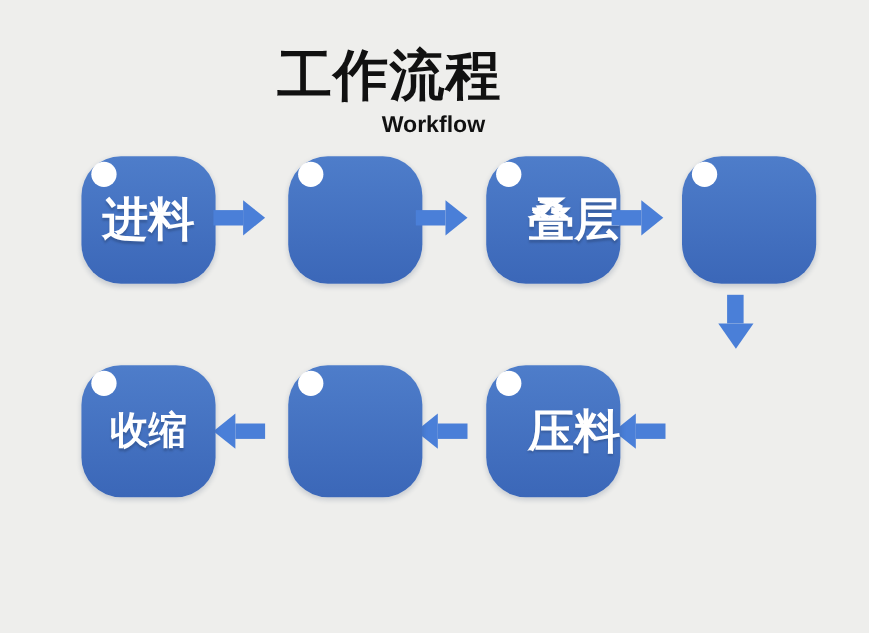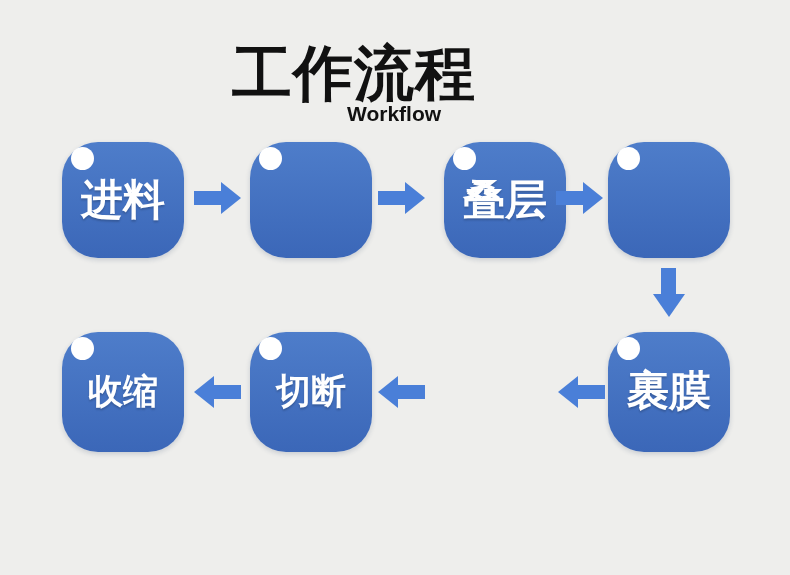--- a/index.html
+++ b/index.html
@@ -8,44 +8,44 @@
     background:var(--background,#eeeeec);
     font-family:"Liberation Sans", sans-serif;
     position:relative;overflow:hidden;
   }
   .stage{position:absolute;left:0;top:0;width:790px;height:575px;}
 
   
   .title{
     position:absolute;left:0;top:38px;width:708px;
     text-align:center;
-    font-size:60px;font-weight:900;letter-spacing:1px;
+    font-size:50px;font-weight:900;letter-spacing:1px;
     color:var(--title-color,#111);
     line-height:1.2;
   }
   .subtitle{
     position:absolute;left:1px;top:102px;width:786px;
     text-align:center;
     font-size:21px;font-weight:700;
     color:var(--title-color,#111);
   }
 
   
   .box{
     position:absolute;width:122px;
     border-radius:36px;
     background:linear-gradient(180deg,var(--box-gradient-top,#4e7dca) 0%,var(--box-gradient-bottom,#3b67b8) 100%);
     box-shadow:0 2px 5px rgba(30,50,90,0.18);
-    display:flex;align-items:center;justify-content:center;
+    display:flex;align-items:center;justify-content:center;margin-left:12px;
   }
   .r1{top:142px;height:116px;}
-  .r2{top:332px;height:120px;font-family:Liberation Serif, serif;}
+  .r2{top:332px;height:120px;}
   .c1{left:62px;}
   .c2{left:250px;}
-  .c3{left:444px;}
+  .c3{left:430px;justify-content:flex-end;}
   .c4{left:608px;}
 
   .dot{
     position:absolute;left:9px;top:5px;
     width:23px;height:23px;border-radius:50%;
     background:var(--dot-color,#fff);
   }
   .label{
     color:var(--box-text-color,#fff);
     font-weight:900;text-align:center;
@@ -133,43 +133,42 @@
 
   <div class="box r1 c4">
     <span class="dot"></span>
   </div>
 
   <div class="arrow arrow-down adown">
     <span class="stem"></span>
     <span class="head"></span>
   </div>
 
-  <div class="box r2 c4">
-    <span class="dot"></span>
-    <div class="label">
-      <span class="line">裹膜</span>
-
-    </div>
-  </div>
 
   <div class="arrow arrow-left ar2 ag3r2">
     <span class="stem"></span>
     <span class="head"></span>
   </div>
 
+  <div class="box r2 c3">
+    <span class="dot"></span>
+    <div class="label">
+      <span class="line">压料</span>
+
+    </div>
+  </div>
 
   <div class="arrow arrow-left ar2 ag2">
     <span class="stem"></span>
     <span class="head"></span>
   </div>
 
   <div class="box r2 c2 two-line">
     <span class="dot"></span>
     <div class="label">
-      <span class="line">切断</span>
     </div>
   </div>
 
   <div class="arrow arrow-left ar2 ag1">
     <span class="stem"></span>
     <span class="head"></span>
   </div>
 
   <div class="box r2 c1 two-line">
     <span class="dot"></span>

